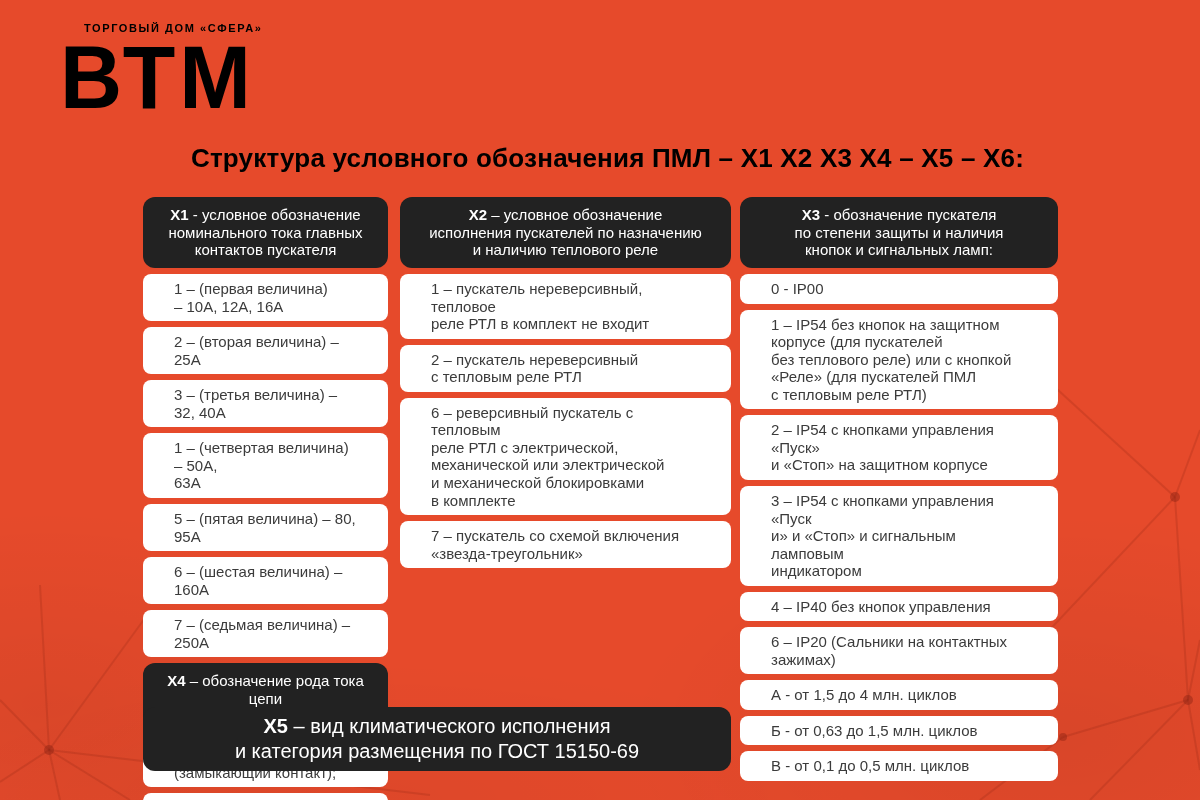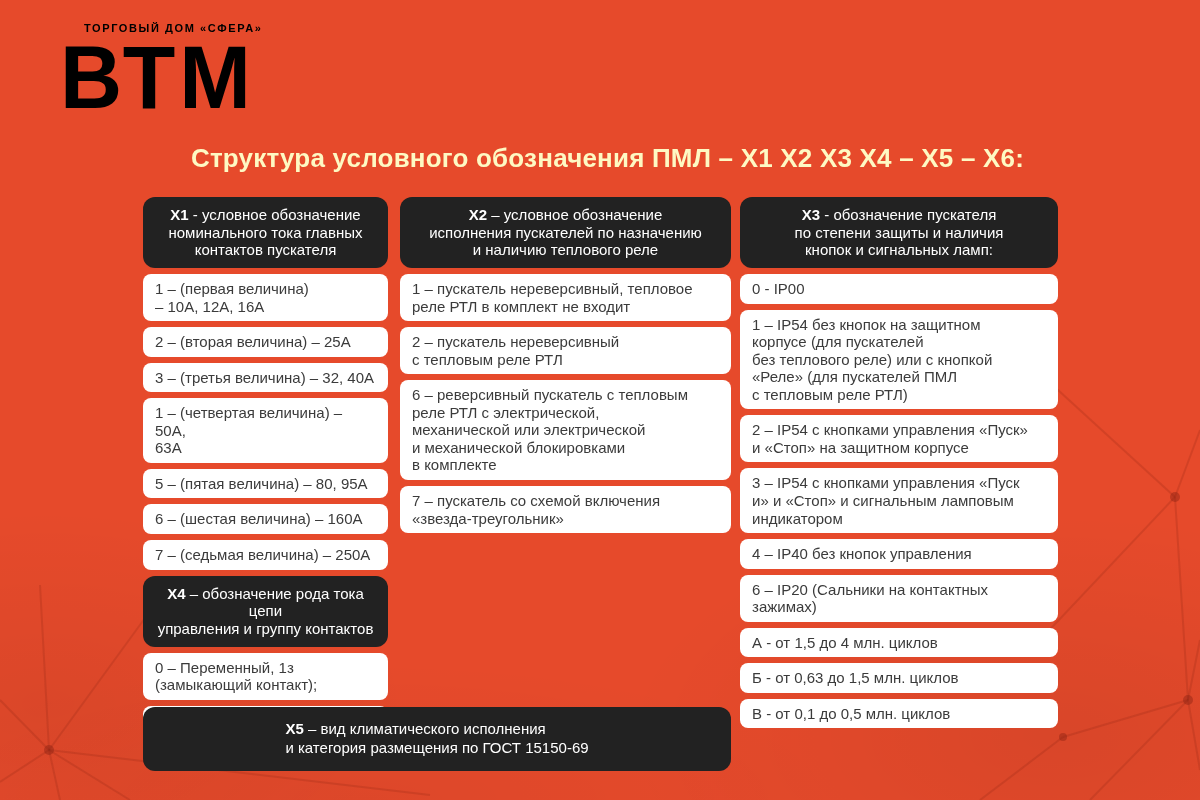--- a/index.html
+++ b/index.html
@@ -22,45 +22,45 @@
     font-size:11px; font-weight:bold; letter-spacing:1.6px;
     margin:0 0 2px 24px; white-space:nowrap;
   }
   .logo-brand {
     font-size:86px; font-weight:bold; line-height:0.92; letter-spacing:4px;
     transform:scaleY(1.04); transform-origin:top left;
   }
 
   .title {
     position:absolute; left:135px; top:143px; width:945px;
-    text-align:center; color:#fef9c3; font-size:26px; font-weight:bold;
+    text-align:center; color:#000000; font-size:26px; font-weight:bold;
     letter-spacing:0.2px; white-space:nowrap;
   }
 
   .col { position:absolute; display:flex; flex-direction:column; gap:6px; }
   .col1 { left:143px; top:197px; width:245px; }
   .col2 { left:400px; top:197px; width:331px;justify-content:flex-end; }
   .col3 { left:740px; top:197px; width:318px; }
 
   .hbox {
     background:#222222; color:#ffffff; border-radius:12px;
     text-align:center; padding:9px 14px; box-sizing:border-box; width:100%;
     font-size:15px; line-height:1.18; white-space:pre-line;
   }
   .hbox b { font-weight:bold; }
   .wbox {
     background:#ffffff; color:#3b3b3b; border-radius:8px;
-    padding:6px 12px; box-sizing:border-box; width:100%;
+    padding:6px 31px; box-sizing:border-box; width:100%;
     font-size:15px; line-height:1.17; white-space:pre-line;
   }
   .x5box {
     position:absolute; left:143px; top:707px; width:588px; height:64px;
     background:#222222; color:#fff; border-radius:12px;
     display:flex; align-items:center; justify-content:center;
-    font-size:15px; line-height:1.25; white-space:pre-line;
+    font-size:20px; line-height:1.25; text-align:center; white-space:pre-line;
     box-sizing:border-box; padding:6px 10px;
   }
 </style>
 </head>
 <body>
 
 <div class="bg-shade"></div>
 
 <svg class="plexus" width="1200" height="800" viewBox="0 0 1200 800">
   <g stroke="#8F2413" stroke-opacity="0.22" stroke-width="2" fill="none">

